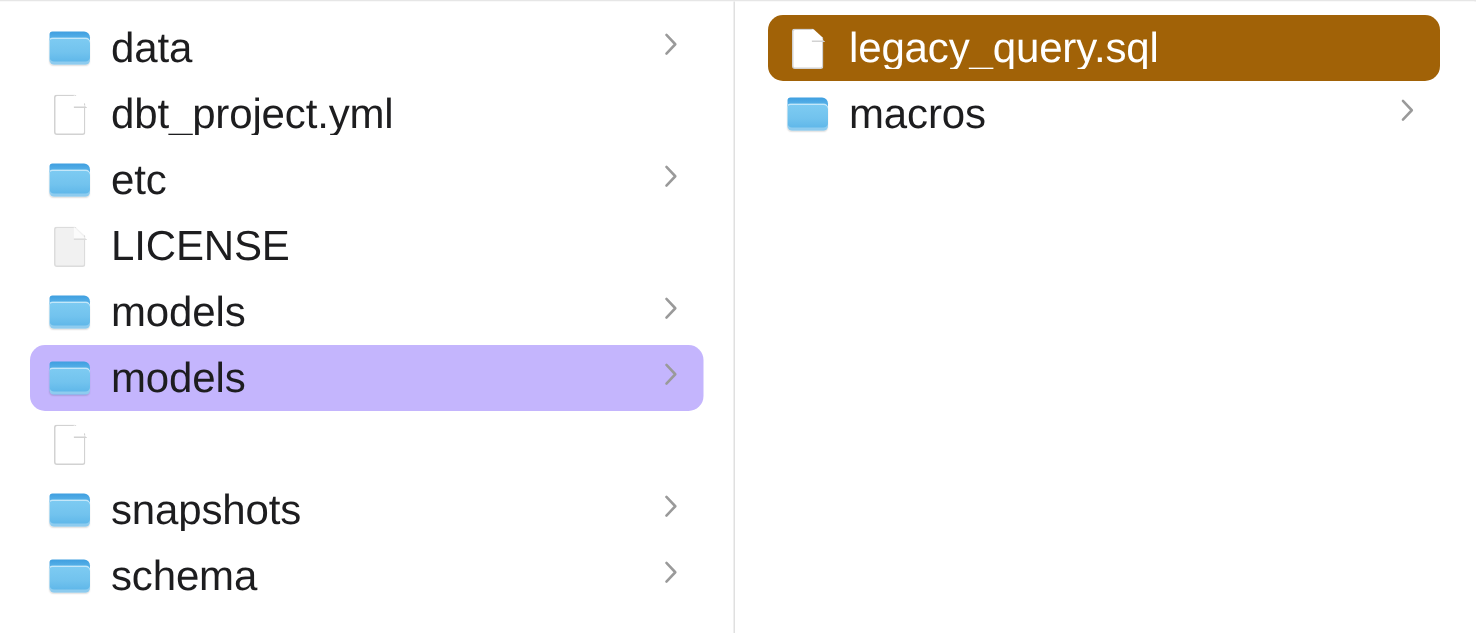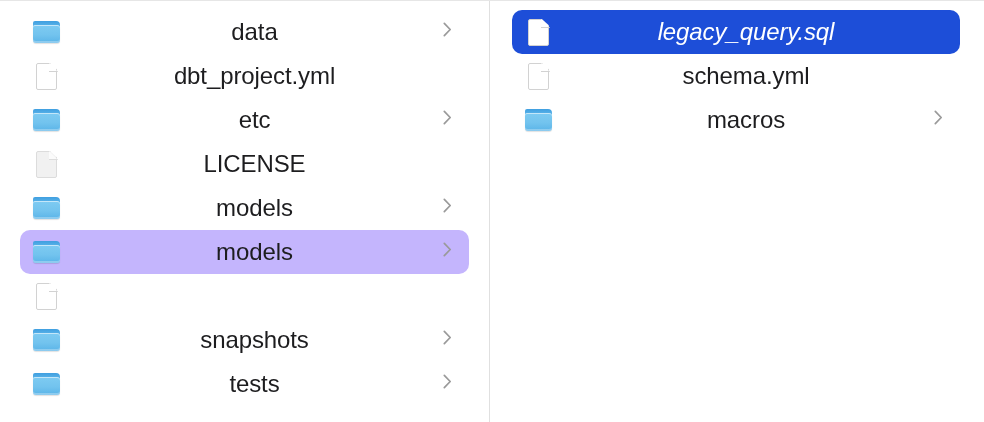--- a/index.html
+++ b/index.html
@@ -51,22 +51,21 @@
     border-radius: 10px;
   }
   .col-right .row {
     margin: 0 23px 0 22px;
   }
 
   .row.sel-gray {
     background: #c4b5fd;
   }
   .row.sel-blue {
-    background: #1d4ed8;
-    font-style: italic;
+    background: #a16207;
   }
 
   
   .icon {
     width: 30px;
     height: 30px;
     flex: 0 0 30px;
     position: relative;
     margin-right: 12px;
   }
@@ -146,28 +145,27 @@
     width: 9px;
     height: 9px;
     background: linear-gradient(225deg, #e2e2e2 0%, #e2e2e2 48%, #fbfbfb 50%);
     border-right: 1px solid #dcdcdc;
     border-bottom: 1px solid #dcdcdc;
     box-sizing: border-box;
     clip-path: polygon(0 0, 100% 100%, 0 100%);
   }
 
   .label {
-    font-size: 24px;
+    font-size: 28px;
     line-height: 28px;
     color: #1d1d1f;
     letter-spacing: -0.1px;
     white-space: nowrap;
     flex: 1 1 auto;
     overflow: hidden;
-    text-align: center;
   }
   .row.sel-blue .label {
     color: #ffffff;
   }
 
   .chevron {
     flex: 0 0 auto;
     width: 14px;
     height: 20px;
     margin-left: 8px;
@@ -251,48 +249,39 @@
         <span class="icon folder-icon"></span>
         <span class="label">snapshots</span>
         <span class="chevron">
           <svg width="9" height="15" viewBox="0 0 9 15" fill="none" xmlns="http://www.w3.org/2000/svg">
             <path d="M1.3 1.3 L7.2 7.5 L1.3 13.7" stroke="#9a9a9a" stroke-width="1.7" stroke-linecap="round" stroke-linejoin="round"></path>
           </svg>
         </span>
       </div>
       <div class="row">
         <span class="icon folder-icon"></span>
-        <span class="label">tests</span>
+        <span class="label">schema</span>
         <span class="chevron">
           <svg width="9" height="15" viewBox="0 0 9 15" fill="none" xmlns="http://www.w3.org/2000/svg">
             <path d="M1.3 1.3 L7.2 7.5 L1.3 13.7" stroke="#9a9a9a" stroke-width="1.7" stroke-linecap="round" stroke-linejoin="round"></path>
           </svg>
         </span>
       </div>
     </div>
   <div class="column col-right">
       <div class="row sel-blue">
         <span class="icon document-icon"></span>
         <span class="label">legacy_query.sql</span>
         <span class="chevron hidden">
           <svg width="9" height="15" viewBox="0 0 9 15" fill="none" xmlns="http://www.w3.org/2000/svg">
             <path d="M1.3 1.3 L7.2 7.5 L1.3 13.7" stroke="#9a9a9a" stroke-width="1.7" stroke-linecap="round" stroke-linejoin="round"></path>
           </svg>
         </span>
       </div>
       <div class="row">
-        <span class="icon document-icon"></span>
-        <span class="label">schema.yml</span>
-        <span class="chevron hidden">
-          <svg width="9" height="15" viewBox="0 0 9 15" fill="none" xmlns="http://www.w3.org/2000/svg">
-            <path d="M1.3 1.3 L7.2 7.5 L1.3 13.7" stroke="#9a9a9a" stroke-width="1.7" stroke-linecap="round" stroke-linejoin="round"></path>
-          </svg>
-        </span>
-      </div>
-      <div class="row">
         <span class="icon folder-icon"></span>
         <span class="label">macros</span>
         <span class="chevron">
           <svg width="9" height="15" viewBox="0 0 9 15" fill="none" xmlns="http://www.w3.org/2000/svg">
             <path d="M1.3 1.3 L7.2 7.5 L1.3 13.7" stroke="#9a9a9a" stroke-width="1.7" stroke-linecap="round" stroke-linejoin="round"></path>
           </svg>
         </span>
       </div>
     </div>
 </div>

